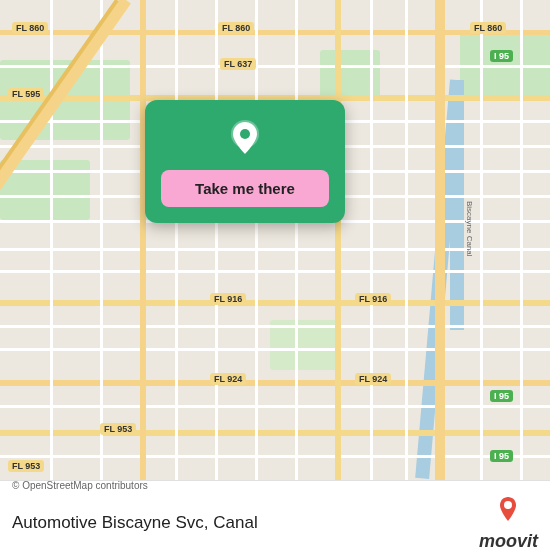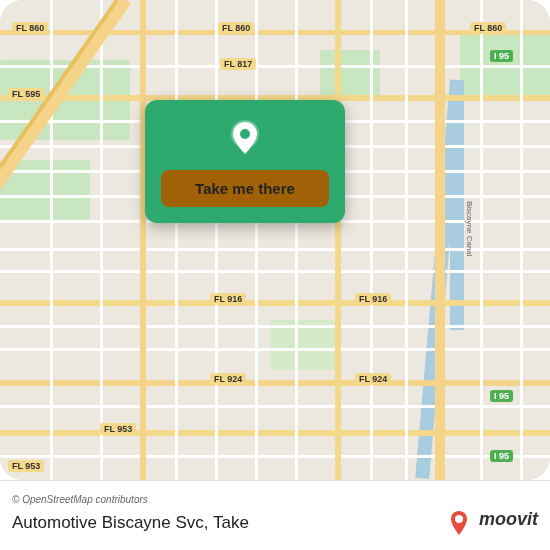--- a/index.html
+++ b/index.html
@@ -10,21 +10,20 @@
       font-family: Arial, sans-serif;
       position: relative;
     }
 
     #map-container {
       width: 550px;
       height: 480px;
       position: relative;
       overflow: hidden;
       background-color: #e8e0d8;
-      border-radius: 23px;
     }
 
     
     .map-bg {
       width: 100%;
       height: 100%;
       position: absolute;
       top: 0; left: 0;
     }
 
@@ -101,21 +100,21 @@
       z-index: 10;
     }
 
     .pin-icon {
       width: 44px;
       height: 44px;
       margin-bottom: 10px;
     }
 
     .take-me-btn {
-      background: #a16207;
+      background: #f9a8d4;
       border: none;
       border-radius: 8px;
       padding: 10px 24px;
       font-size: 15px;
       font-weight: 600;
       color: #222;
       cursor: pointer;
       width: 100%;
       text-align: center;
     }
@@ -129,39 +128,39 @@
       flex-direction: column;
       justify-content: center;
       padding: 6px 12px;
       border-top: 1px solid #e0e0e0;
     }
 
     .attribution {
       font-size: 10px;
       color: #666;
       margin-bottom: 4px;
-      font-style: italic;
     }
 
     .bottom-content {
       display: flex;
       align-items: center;
       justify-content: space-between;
     }
 
     .location-title {
       font-size: 17px;
       font-weight: 500;
       color: #222;
     }
 
     .moovit-logo {
       display: flex;
-      align-items: flex-start;
+      align-items: center;
       gap: 8px;
+      flex-direction: column;
     }
 
     .moovit-pin {
       width: 24px;
       height: 28px;
     }
 
     .moovit-text {
       font-size: 18px;
       font-weight: 700;
@@ -219,21 +218,21 @@
 
   <div style="position:absolute; left:120px; top:0; width:12px; height:700px; background:#f5d48a; transform:rotate(35deg); transform-origin:top center; z-index:2;"></div>
   <div style="position:absolute; left:115px; top:0; width:4px; height:700px; background:#e8c060; transform:rotate(35deg); transform-origin:top center; z-index:2;"></div>
 
   <div class="road-label shield-yellow" style="left:12px; top:22px;">FL 860</div>
 
   <div class="road-label shield-yellow" style="left:218px; top:22px;">FL 860</div>
 
   <div class="road-label shield-yellow" style="left:470px; top:22px;">FL 860</div>
 
-  <div class="road-label shield-yellow" style="left:220px; top:58px;">FL 817</div>
+  <div class="road-label shield-yellow" style="left:220px; top:58px;">FL 637</div>
 
   <div class="road-label shield-yellow" style="left:8px; top:88px;">FL 595</div>
 
   <div class="road-label shield" style="left:490px; top:50px;">I 95</div>
 
   <div class="road-label" style="left:462px; top:200px; font-size:8px; writing-mode:vertical-rl; background:transparent; color:#666;">Biscayne Canal</div>
 
   <div class="road-label shield-yellow" style="left:210px; top:293px;">FL 916</div>
 
   <div class="road-label shield-yellow" style="left:355px; top:293px;">FL 916</div>
@@ -258,21 +257,21 @@
       <circle cx="22" cy="18" r="5" fill="#2eaa6e"></circle>
     </svg>
     <button class="take-me-btn">Take me there</button>
   </div>
 </div>
 
 <div id="bottom-bar">
   <div class="attribution">© OpenStreetMap contributors</div>
   <div class="bottom-content">
     <span class="location-title">
-      <span>Automotive Biscayne Svc</span><span>, </span><span>Take</span>
+      <span>Automotive Biscayne Svc</span><span>, </span><span>Canal</span>
     </span>
     <div class="moovit-logo">
 
       <svg class="moovit-pin" viewBox="0 0 24 28">
         <path d="M12 2 C7.58 2 4 5.58 4 10 C4 16 12 26 12 26 C12 26 20 16 20 10 C20 5.58 16.42 2 12 2Z" fill="#e74c3c"></path>
         <circle cx="12" cy="10" r="4" fill="white"></circle>
       </svg>
       <span class="moovit-text">moovit</span>
     </div>
   </div>

